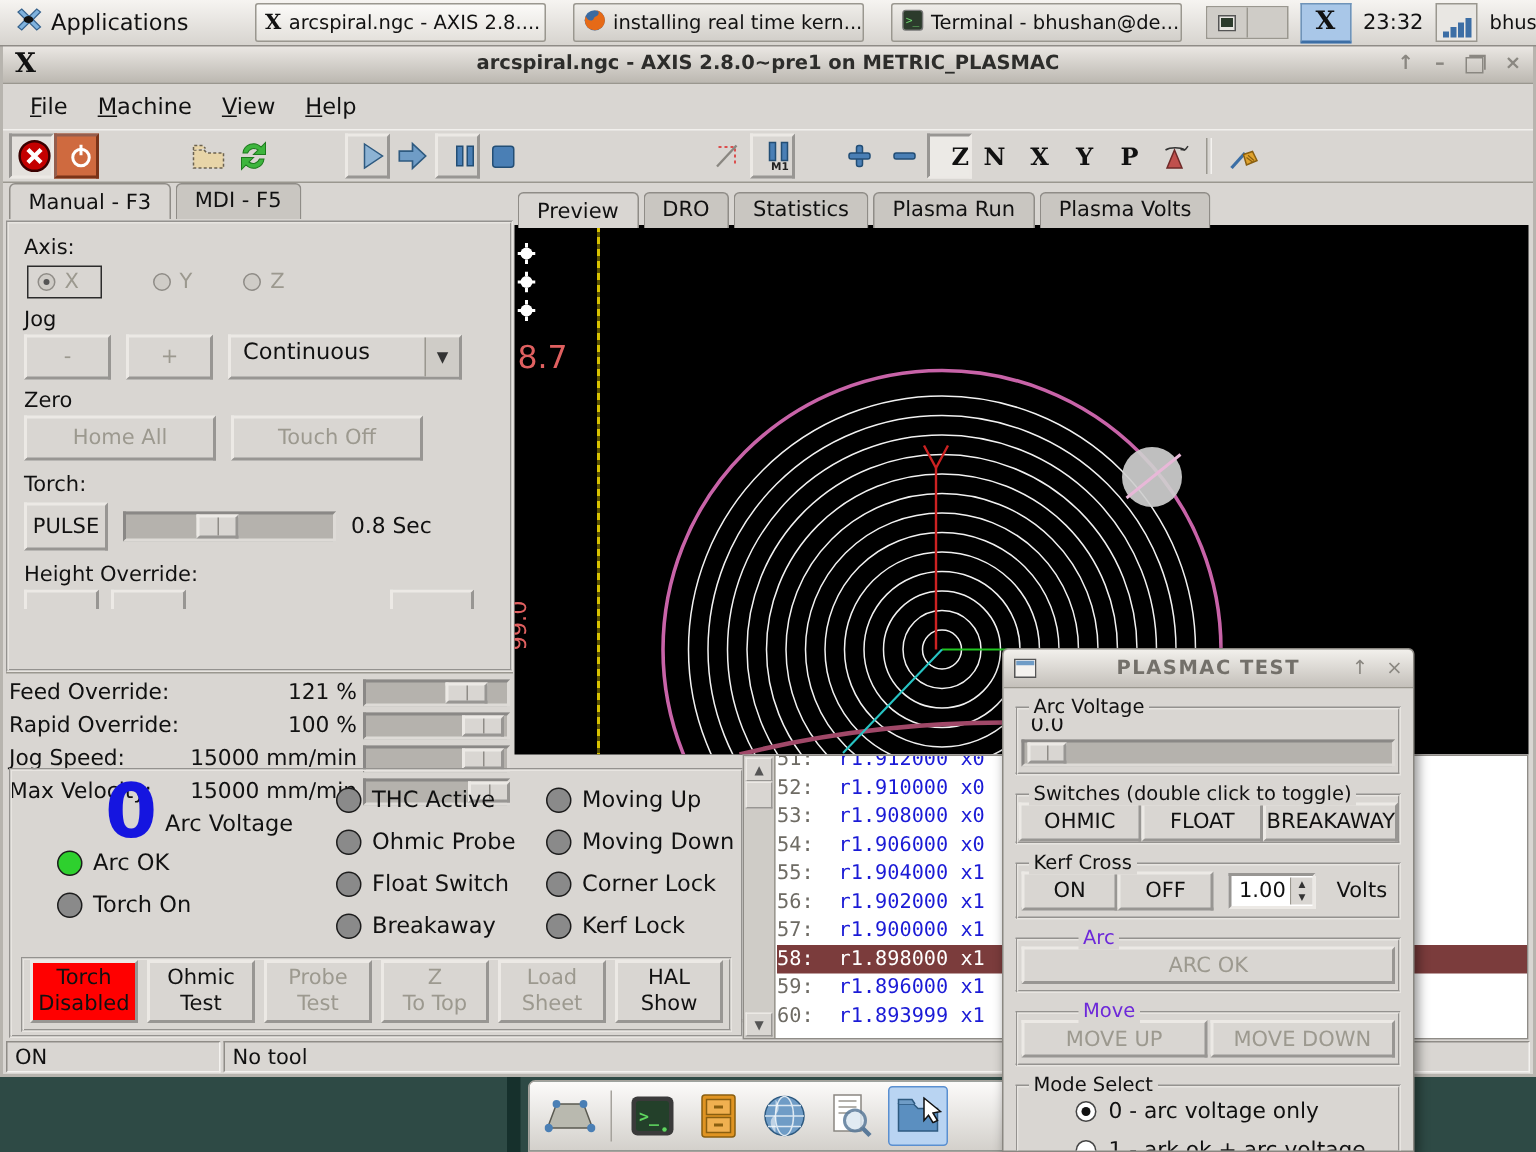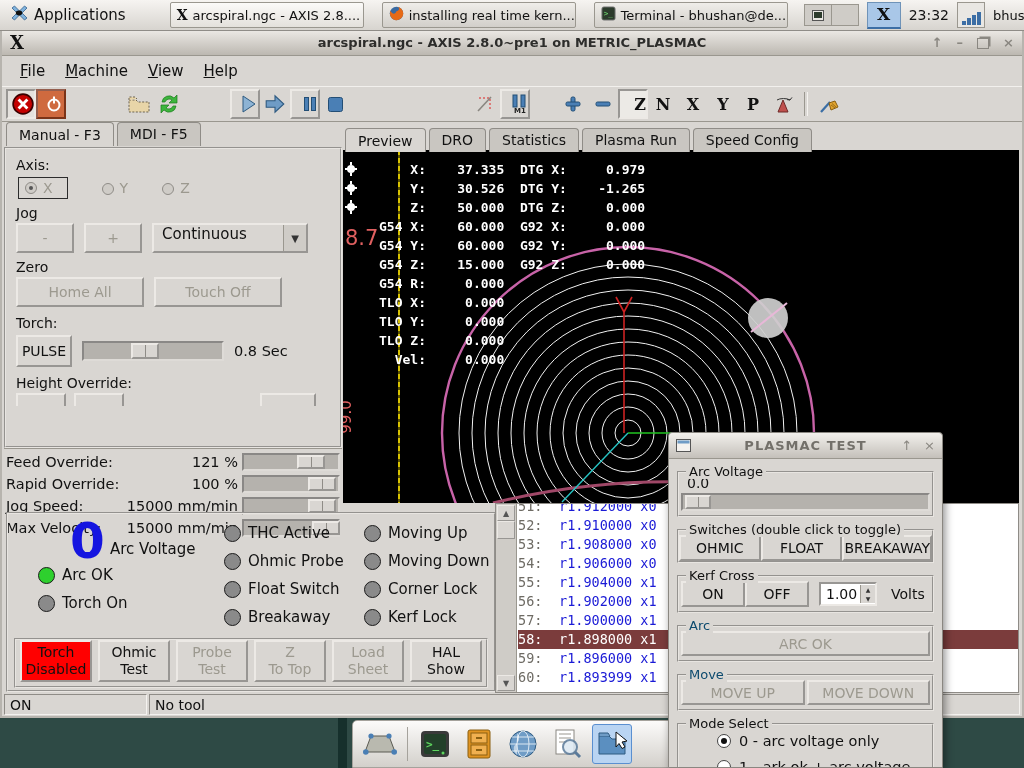--- a/index.html
+++ b/index.html
@@ -9,21 +9,21 @@
   .btn{background:#d9d6d2;border:2px outset #ece9e5;display:flex;align-items:center;justify-content:center;
        text-align:center;font-size:14px;color:#111;box-sizing:border-box;cursor:default;}
   .btn.dis{color:#9c998f;}
   .led{width:17px;height:17px;border-radius:50%;background:#8a8a8a;border:1px solid #1c1c1c;box-sizing:border-box;flex:none;}
   .led.on{background:#2ed02e;}
   .slider{position:relative;background:#b5b2ad;border:2px inset #dedbd7;box-sizing:border-box;}
   .slider .thumb{position:absolute;top:0;bottom:0;width:28px;background:#d9d6d2;border:2px outset #ece9e5;box-sizing:border-box;}
   .slider .thumb::after{content:"";position:absolute;left:50%;top:0;bottom:0;width:0;border-left:1px solid #8f8c87;}
   .frame{position:relative;border:2px groove #e8e5e1;box-sizing:border-box;}
   .frame>.flabel{position:absolute;top:-9px;left:7px;background:#d9d6d2;padding:0 3px;font-size:13px;}
-  .flabel.dim, .dim{color:#0c4a6e;}
+  .flabel.dim, .dim{color:#6d28d9;margin-left:33px;}
   
   .taskbar{position:absolute;left:0;top:0;width:1024px;height:30px;background:linear-gradient(#f6f4f1,#d7d4cf);
     border-bottom:1px solid #8f8c87;display:flex;align-items:center;z-index:60;gap:14px;}
   .apps{display:flex;align-items:center;gap:6px;padding:0 10px;font-size:15px;}
   .grip{width:6px;height:16px;margin:0 2px;background:repeating-linear-gradient(#aaa 0 1px,#eee 1px 3px);}
   .taskwin{flex:0 0 180px;height:24px;margin:0 2px;border:1px solid #9a978f;border-radius:2px;
     background:linear-gradient(#efede9,#d2cfca);display:flex;align-items:center;gap:5px;padding:0 6px;
     font-size:13px;white-space:nowrap;overflow:hidden;}
   .taskwin.active{background:linear-gradient(#fbfaf8,#e4e1dc);}
   .tb-right{margin-left:auto;display:flex;align-items:center;gap:8px;padding-right:8px;}
@@ -484,21 +484,21 @@
     <div class="statusbar">
       <div class="scell" style="width:143px;">ON</div>
       <div class="scell" style="flex:1;">No tool</div>
     </div>
 
     <div class="ptabs">
       <span class="tab active">Preview</span>
       <span class="tab">DRO</span>
       <span class="tab">Statistics</span>
       <span class="tab">Plasma Run</span>
-      <span class="tab">Speed Config</span>
+      <span class="tab">Plasma Volts</span>
     </div>
 
     <div class="canvas">
       <svg class="plotsvg" width="676" height="353" viewBox="0 0 676 353">
         <g stroke="#ffffff" fill="none" stroke-width="1" opacity="0.95">
           <circle cx="285" cy="283" r="13"></circle>
             <circle cx="285" cy="283" r="26"></circle>
             <circle cx="285" cy="283" r="39"></circle>
           <circle cx="285" cy="283" r="52"></circle>
             <circle cx="285" cy="283" r="65"></circle>
@@ -530,31 +530,20 @@
           </svg>
         <svg width="12" height="14" viewBox="0 0 12 14">
             <circle cx="6" cy="7" r="4" fill="#fff"></circle>
             <path d="M6 0v3M6 11v3M0 7h3M9 7h3" stroke="#fff" stroke-width="2"></path>
           </svg>
         <svg width="12" height="14" viewBox="0 0 12 14">
             <circle cx="6" cy="7" r="4" fill="#fff"></circle>
             <path d="M6 0v3M6 11v3M0 7h3M9 7h3" stroke="#fff" stroke-width="2"></path>
           </svg>
       </div>
-      <pre class="dro">    X:    37.335  DTG X:     0.979
-    Y:    30.526  DTG Y:    -1.265
-    Z:    50.000  DTG Z:     0.000
-G54 X:    60.000  G92 X:     0.000
-G54 Y:    60.000  G92 Y:     0.000
-G54 Z:    15.000  G92 Z:     0.000
-G54 R:     0.000
-TLO X:     0.000
-TLO Y:     0.000
-TLO Z:     0.000
-  Vel:     0.000</pre>
     </div>
 
     <div class="gcode">
       <div class="gscroll">
         <div class="gsbtn" style="top:1px;">▲</div>
         <div class="gthumb"></div>
         <div class="gsbtn" style="bottom:1px;">▼</div>
       </div>
       <div class="glines">
         <div class="gline">

